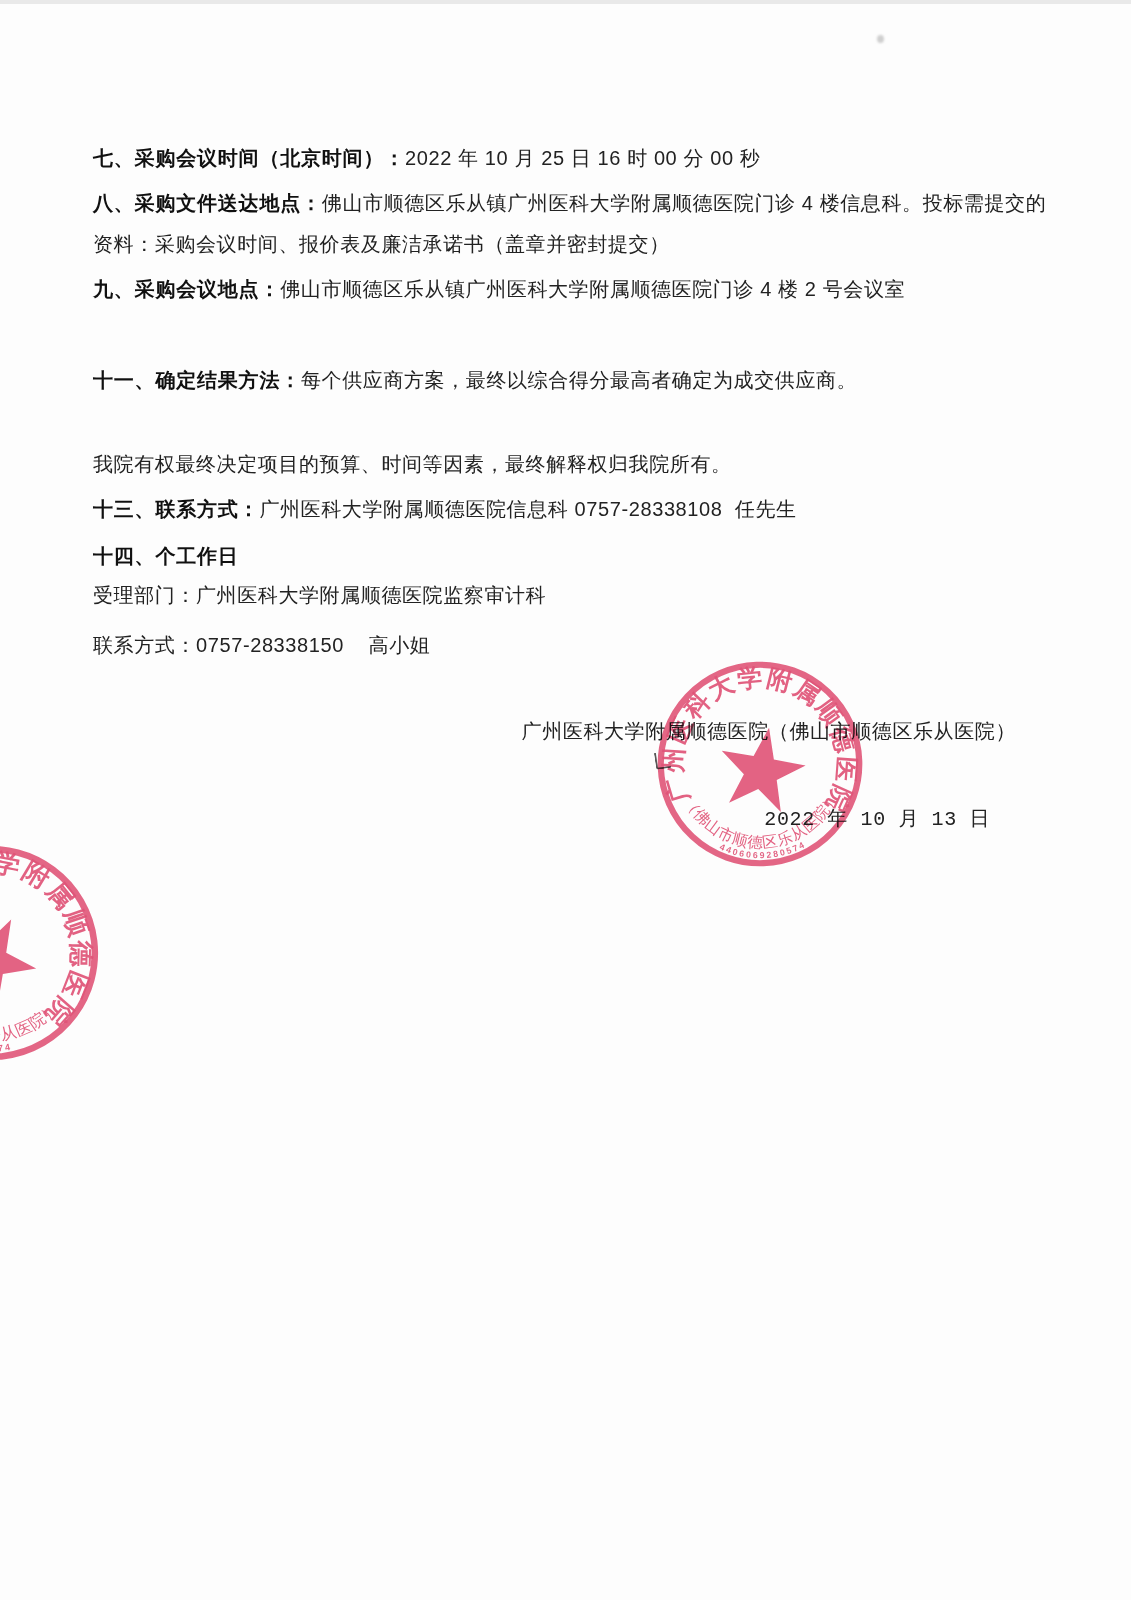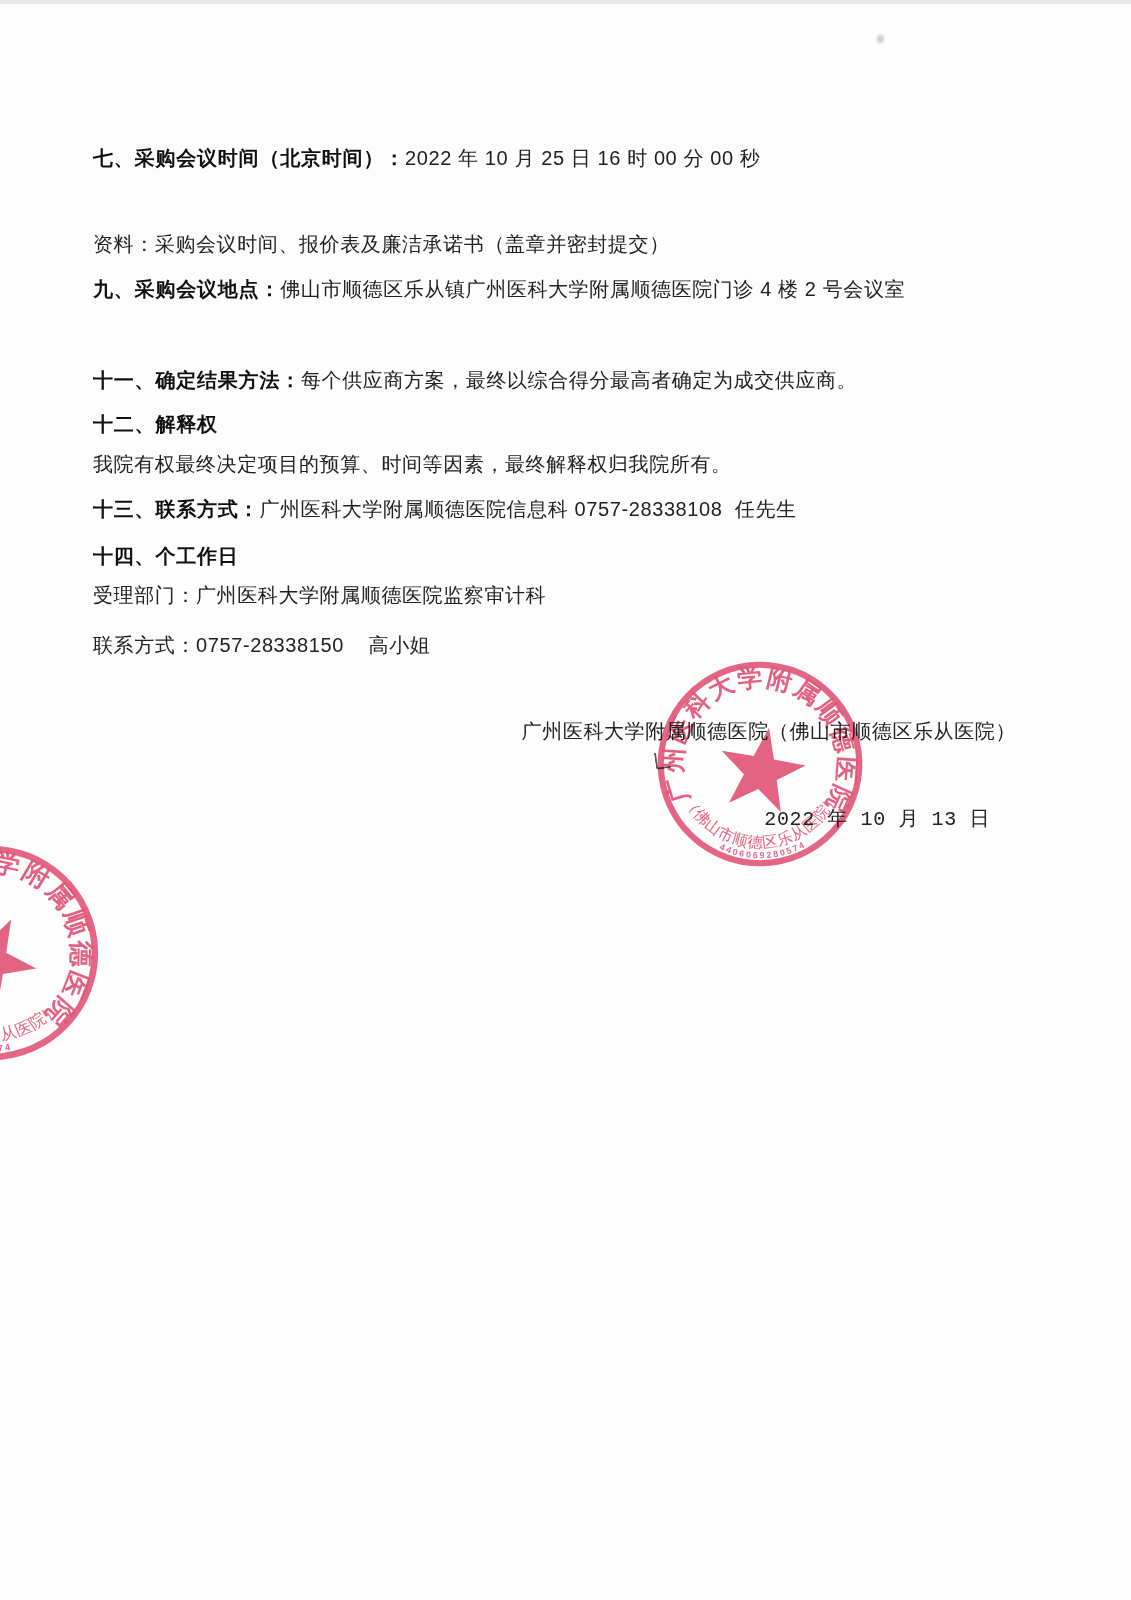--- a/index.html
+++ b/index.html
@@ -32,29 +32,29 @@
     transform:rotate(-8deg);border-bottom-left-radius:3px;opacity:.85;
   }
 </style>
 </head>
 <body>
 
 <div class="page">
 
   <div class="line" style="top:140px"><span class="b">七、采购会议时间（北京时间）：</span><span>2022 年 10 月 25 日 16 时 00 分 00 秒</span></div>
 
+  <div class="line" style="top:185px"><span class="b">八、采购文件送达地点：</span><span>佛山市顺德区乐从镇广州医科大学附属顺德医院门诊 4 楼信息科。投标需提交的</span></div>
 
   <div class="line" style="top:226px"><span>资料：采购会议时间、报价表及廉洁承诺书（盖章并密封提交）</span></div>
 
   <div class="line" style="top:271px"><span class="b">九、采购会议地点：</span><span>佛山市顺德区乐从镇广州医科大学附属顺德医院门诊 4 楼 2 号会议室</span></div>
 
 
   <div class="line" style="top:362px"><span class="b">十一、确定结果方法：</span><span>每个供应商方案，最终以综合得分最高者确定为成交供应商。</span></div>
 
-  <div class="line" style="top:406px"><span class="b">十二、解释权</span></div>
 
   <div class="line" style="top:446px"><span>我院有权最终决定项目的预算、时间等因素，最终解释权归我院所有。</span></div>
 
   <div class="line" style="top:491px"><span class="b">十三、联系方式：</span><span>广州医科大学附属顺德医院信息科 0757-28338108  任先生</span></div>
 
   <div class="line" style="top:538px"><span class="b">十四、个工作日</span></div>
 
   <div class="line" style="top:577px"><span>受理部门：广州医科大学附属顺德医院监察审计科</span></div>
 
   <div class="line" style="top:627px"><span>联系方式：0757-28338150    高小姐</span></div>

